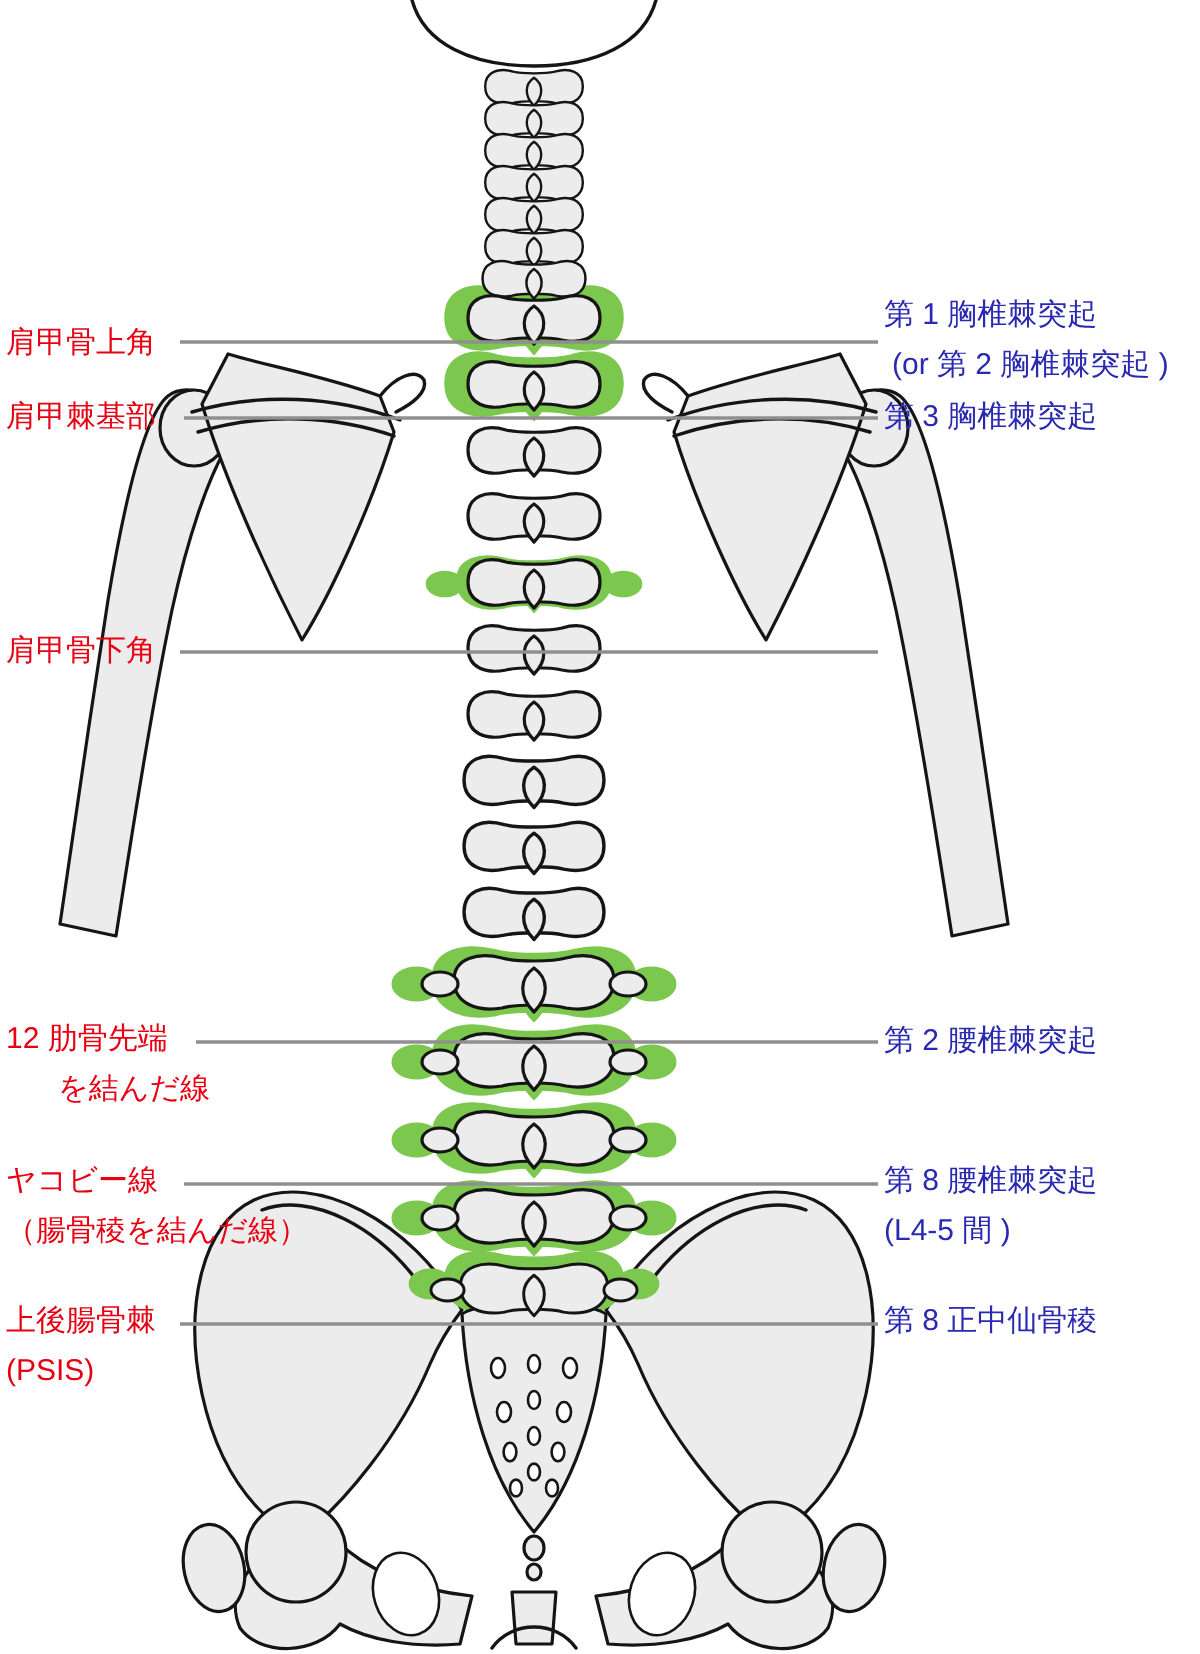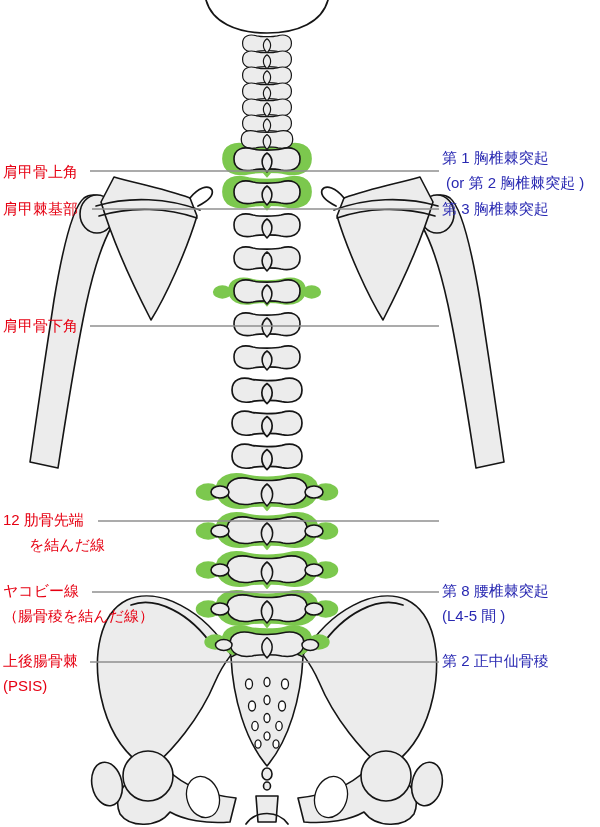--- a/index.html
+++ b/index.html
@@ -169,21 +169,24 @@
     <span class="l2">（腸骨稜を結んだ線）</span>
   </div>
 
   <div class="lbl right" style="left:442px;top:145px">
     <span class="l1">第 1 胸椎棘突起</span>
     <span class="l2 ind4">(or 第 2 胸椎棘突起 )</span>
   </div>
   <div class="lbl right" style="left:442px;top:196px">
     <span class="l1">第 3 胸椎棘突起</span>
   </div>
+  <div class="lbl right" style="left:442px;top:508px">
+    <span class="l1">第 2 腰椎棘突起</span>
+  </div>
   <div class="lbl right" style="left:442px;top:578px">
     <span class="l1">第 8 腰椎棘突起</span>
     <span class="l2">(L4-5 間 )</span>
   </div>
   <div class="lbl right" style="left:442px;top:648px">
-    <span class="l1">第 2 正中仙骨稜</span>
+    <span class="l1">第 8 正中仙骨稜</span>
   </div>
 
 </div>
 
 </body></html>

